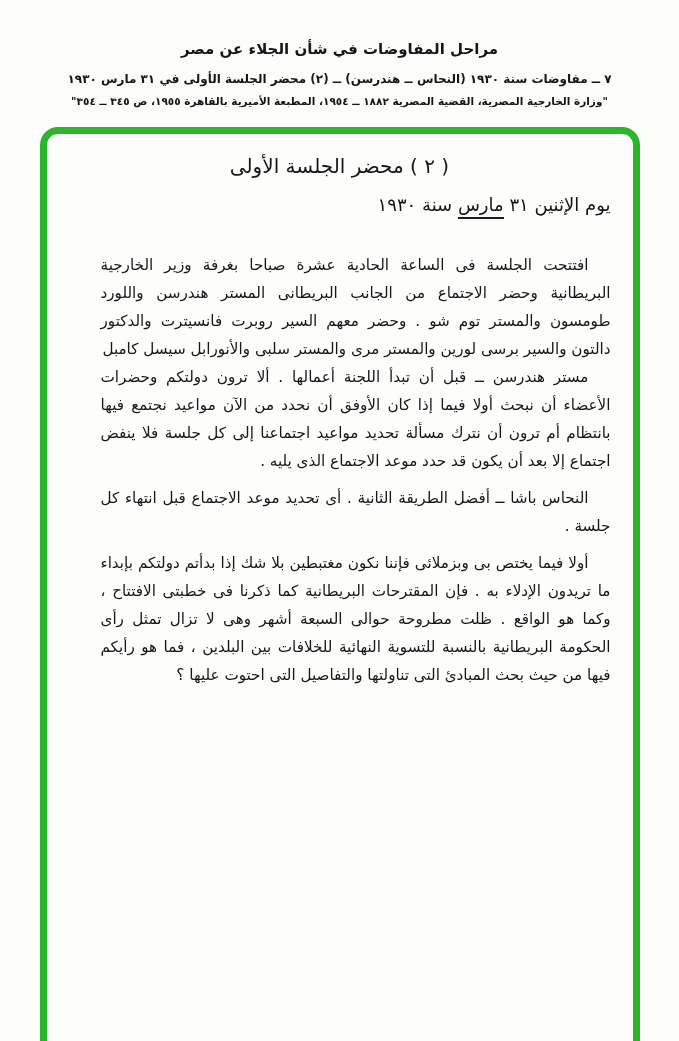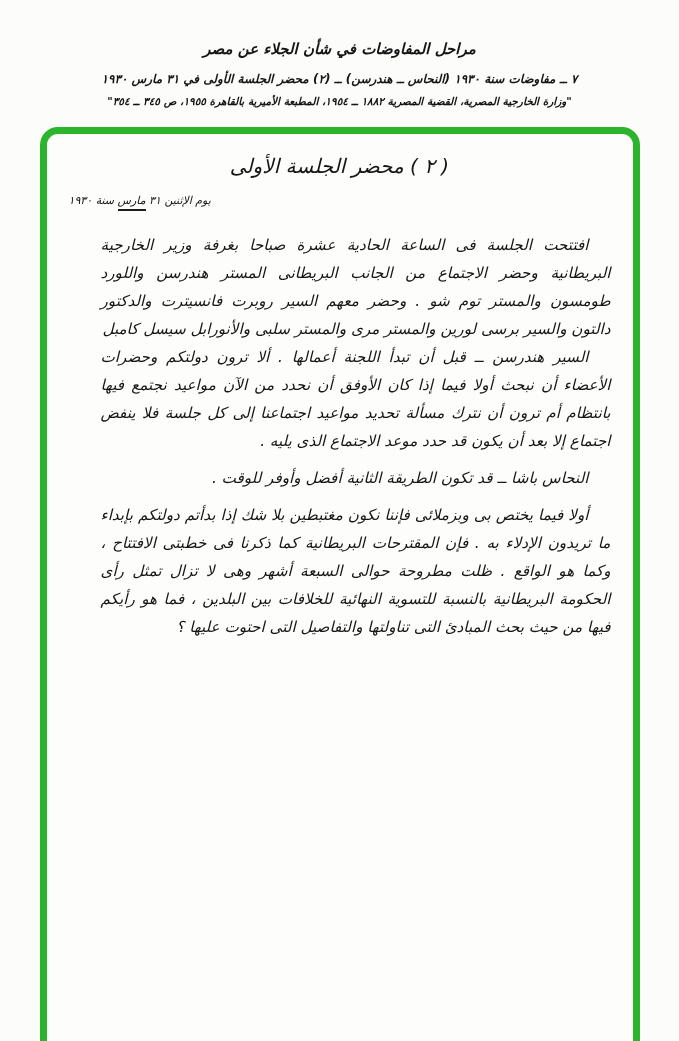--- a/index.html
+++ b/index.html
@@ -1,19 +1,19 @@
 <!DOCTYPE html>
 <html lang="ar" dir="rtl" style="--frame-green: #2cb42c;"><head>
 <meta charset="utf-8">
 <style>
   :root{
     --frame-green:#2cb42c;
     --ink:#161616;
   }
-  *{box-sizing:border-box;font-style:italic;}
+  *{box-sizing:border-box;}
   html,body{margin:0;padding:0;}
   body{
     width:679px;height:1041px;
     background:#fcfcfa;
     font-family:"DejaVu Sans",sans-serif;
     color:var(--ink);
     direction:rtl;
     overflow:hidden;
   }
   .page{width:679px;height:1041px;position:relative;}
@@ -28,23 +28,23 @@
     border-radius:18px;
     padding:12px 22px 10px;
     background:#fdfdfc;
   }
   .doc-title{
     text-align:center;
     font-size:20px;
     margin:8px 0 16px;
   }
   .doc-date{
-    text-align:left;
-    font-size:11px;
-    margin:0 0 24px;
+    text-align:right;
+    font-size:18px;
+    margin:0 0 36px;
   }
   .u{border-bottom:2px solid #1c1c1c;padding-bottom:2px;}
   .body{
     font-size:15.2px;
     line-height:28px;
     text-align:justify;
   }
   .para{margin:0 0 9px;}
   .para.tight{margin-bottom:0;}
   .para.indent{text-indent:22px;margin-left:32px;}
@@ -62,20 +62,20 @@
   </div>
 
   <div class="frame">
 
     <div class="doc-title">( ٢ ) محضر الجلسة الأولى</div>
 
     <div class="doc-date"><span>يوم الإثنين ٣١ </span><span class="u">مارس</span><span> سنة ١٩٣٠</span></div>
 
     <div class="body">
       <p class="para indent tight">افتتحت الجلسة فى الساعة الحادية عشرة صباحا بغرفة وزير الخارجية البريطانية وحضر الاجتماع من الجانب البريطانى المستر هندرسن واللورد طومسون والمستر توم شو . وحضر معهم السير روبرت فانسيترت والدكتور دالتون والسير برسى لورين والمستر مرى والمستر سلبى والأنورابل سيسل كامبل</p>
-      <p class="para indent">السير هندرسن ــ قبل أن تبدأ اللجنة أعمالها . ألا ترون دولتكم وحضرات الأعضاء أن نبحث أولا فيما إذا كان الأوفق أن نحدد من الآن مواعيد نجتمع فيها بانتظام أم ترون أن نترك مسألة تحديد مواعيد اجتماعنا إلى كل جلسة فلا ينفض اجتماع إلا بعد أن يكون قد حدد موعد الاجتماع الذى يليه .</p>
-      <p class="para indent">النحاس باشا ــ قد تكون الطريقة الثانية أفضل وأوفر للوقت .</p>
+      <p class="para indent">مستر هندرسن ــ قبل أن تبدأ اللجنة أعمالها . ألا ترون دولتكم وحضرات الأعضاء أن نبحث أولا فيما إذا كان الأوفق أن نحدد من الآن مواعيد نجتمع فيها بانتظام أم ترون أن نترك مسألة تحديد مواعيد اجتماعنا إلى كل جلسة فلا ينفض اجتماع إلا بعد أن يكون قد حدد موعد الاجتماع الذى يليه .</p>
+      <p class="para indent">النحاس باشا ــ أفضل الطريقة الثانية . أى تحديد موعد الاجتماع قبل انتهاء كل جلسة .</p>
       <p class="para indent">أولا فيما يختص بى وبزملائى فإننا نكون مغتبطين بلا شك إذا بدأتم دولتكم بإبداء ما تريدون الإدلاء به . فإن المقترحات البريطانية كما ذكرنا فى خطبتى الافتتاح ، وكما هو الواقع . ظلت مطروحة حوالى السبعة أشهر وهى لا تزال تمثل رأى الحكومة البريطانية بالنسبة للتسوية النهائية للخلافات بين البلدين ، فما هو رأيكم فيها من حيث بحث المبادئ التى تناولتها والتفاصيل التى احتوت عليها ؟</p>
     </div>
 
   </div>
 
 </div>
 
 </body></html>

